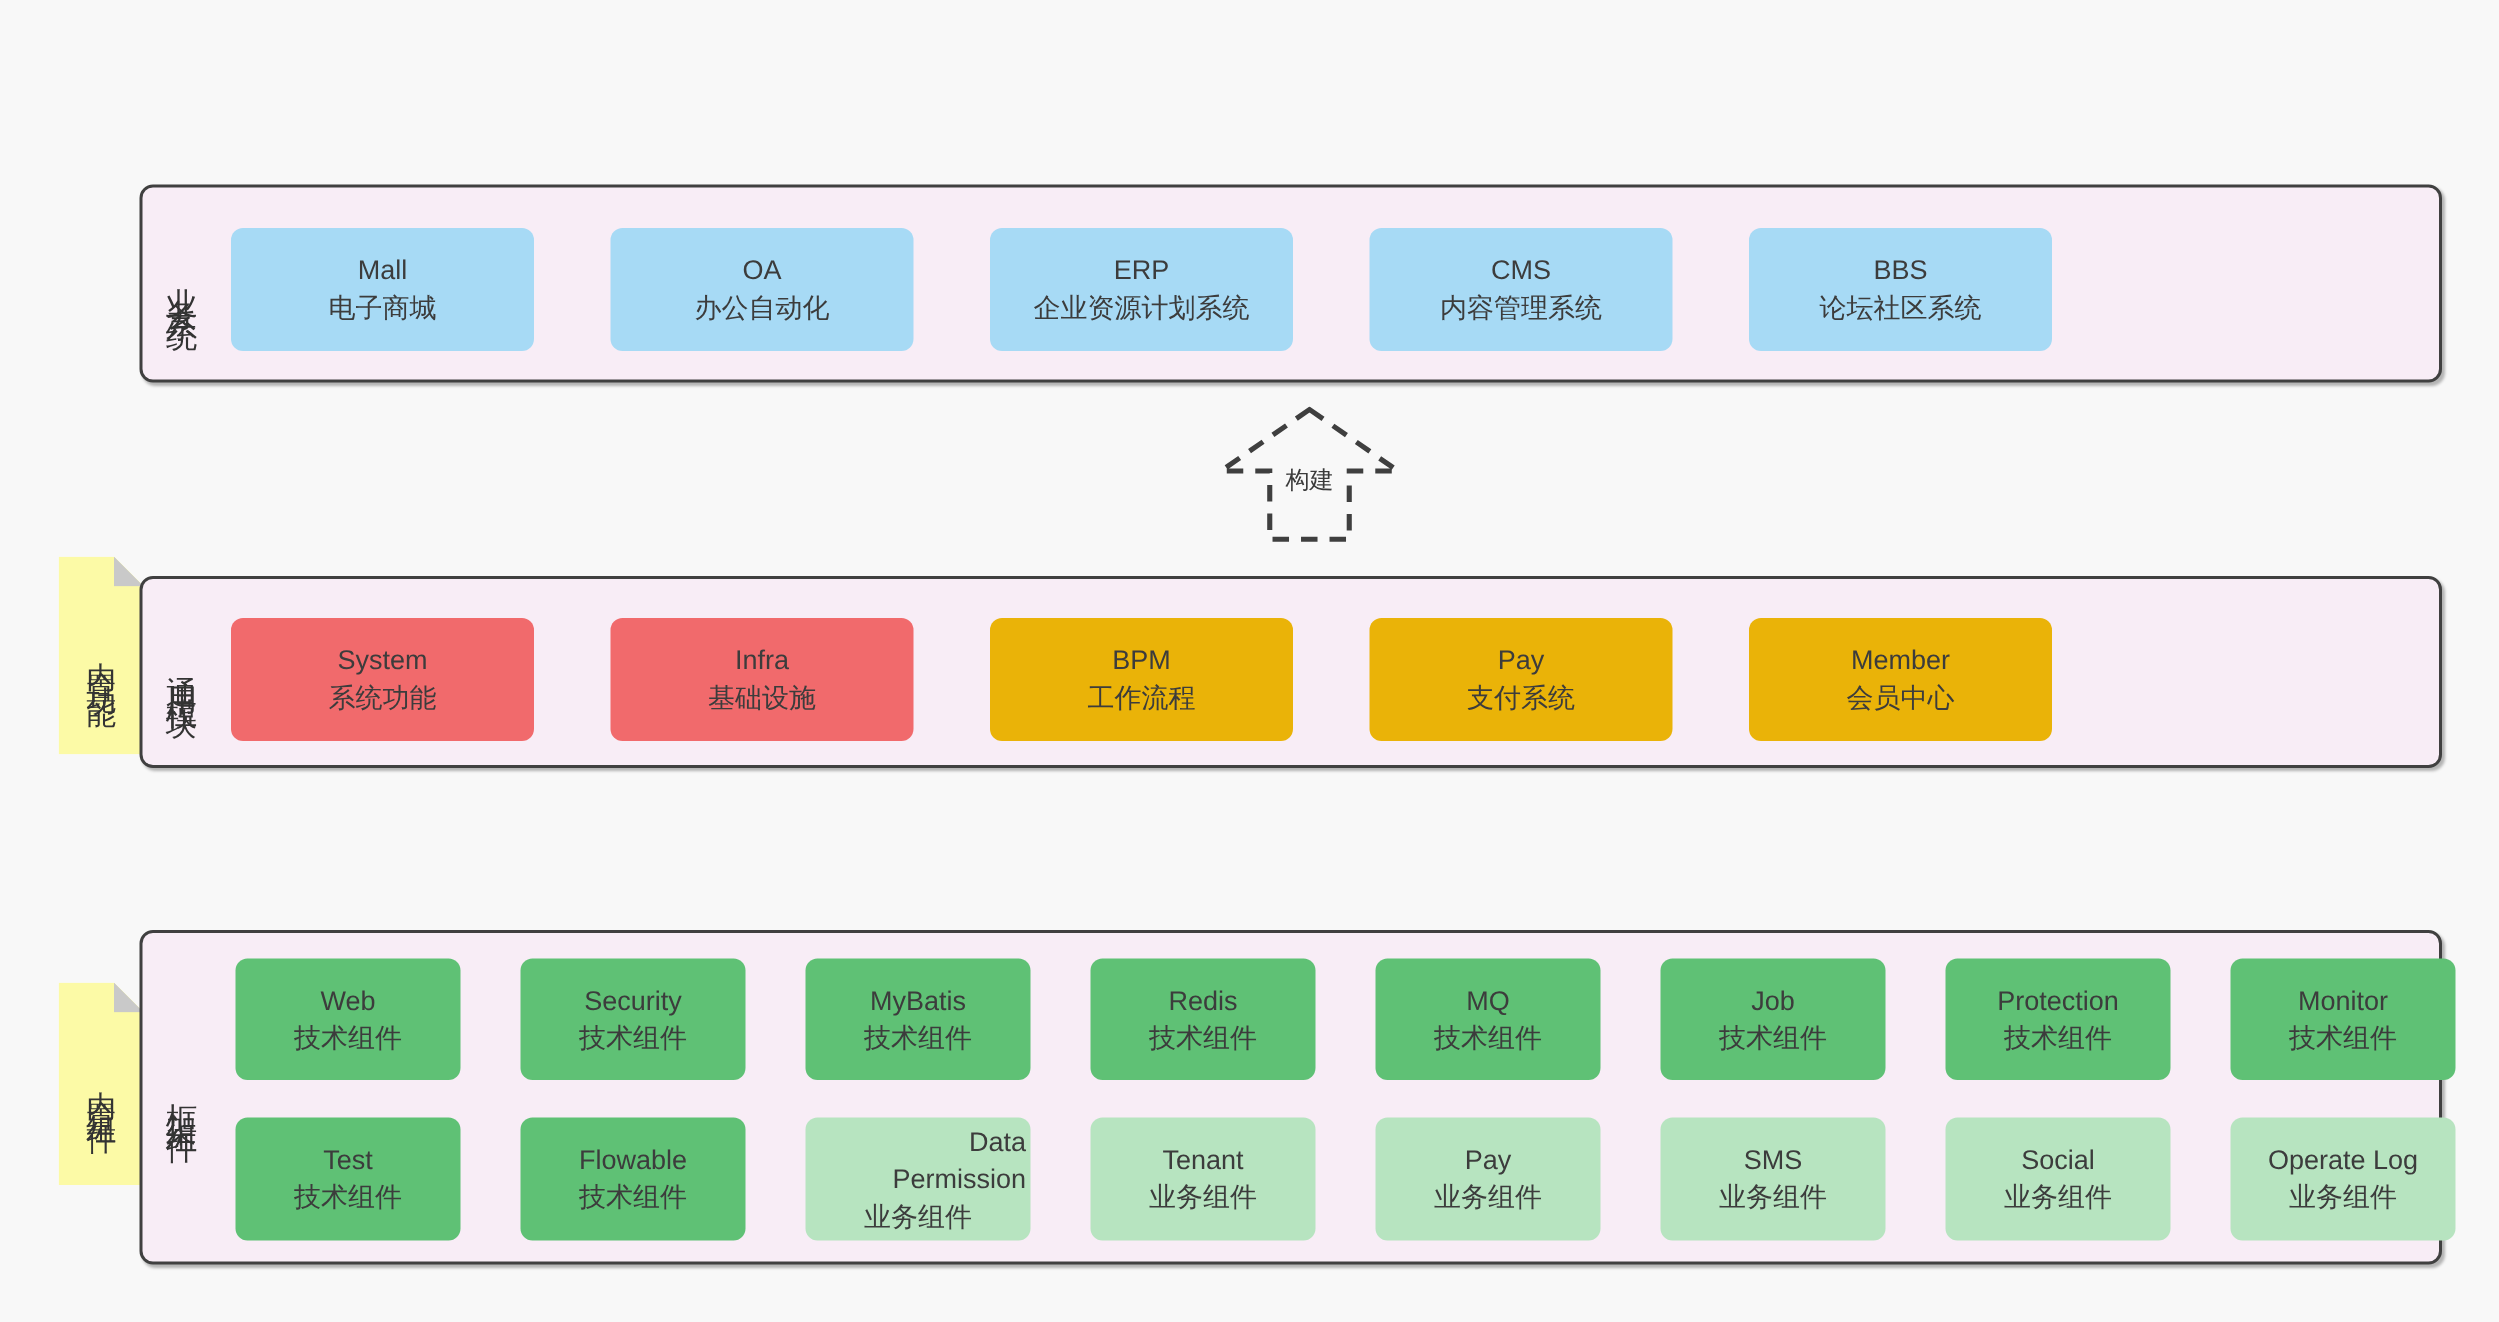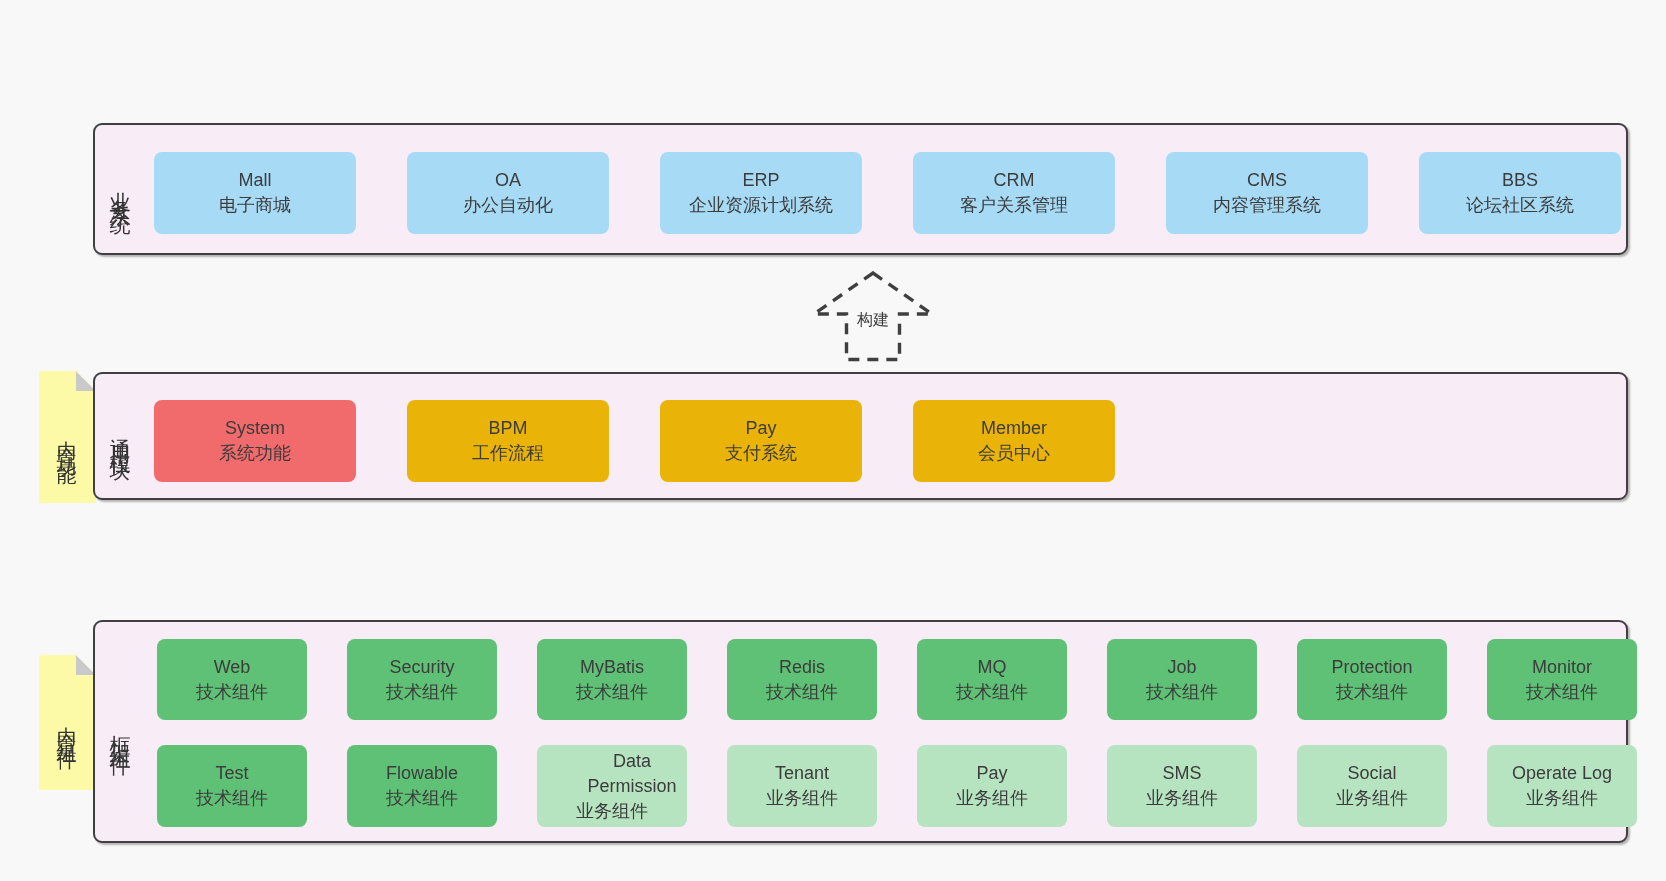--- a/index.html
+++ b/index.html
@@ -5,38 +5,38 @@
   html,body{margin:0;padding:0;background:#f8f8f8;}
   *{box-sizing:border-box;}
   body{font-family:"Liberation Sans","DejaVu Sans",sans-serif;color:#3a3a3a;}
   .canvas{position:relative;width:1666px;height:881px;background:#f8f8f8;overflow:hidden;}
 
   
   .layer{position:absolute;left:93px;width:1535px;background:#f8edf6;
          border:2px solid #404040;border-radius:9px;
          box-shadow:2px 2px 2px rgba(0,0,0,0.28);}
   .layer-business{top:123px;height:132px;}
-  .layer-modules{top:372px;height:128px;}
+  .layer-modules{top:384px;height:128px;}
   .layer-components{top:620px;height:223px;}
 
   .vlabel{position:absolute;left:11px;top:50%;transform:translateY(-50%);
           writing-mode:vertical-lr;text-orientation:upright;
           font-size:21px;letter-spacing:7px;color:#333;white-space:nowrap;}
 
   
   .boxrow{position:absolute;display:flex;}
   .row-wide{left:59px;gap:51px;}
   .row-narrow{left:62px;gap:40px;}
   .layer-business .boxrow{top:27px;}
   .layer-modules .boxrow{top:26px;}
   .layer-components .boxrow.r1{top:17px;}
   .layer-components .boxrow.r2{top:123px;}
 
   .box{display:flex;flex-direction:column;align-items:center;justify-content:center;
-       border-radius:8px;text-align:center;font-size:18px;line-height:25px;color:#3c3c3c;}
+       border-radius:8px;text-align:right;font-size:18px;line-height:25px;color:#3c3c3c;}
   .box-wide{width:202px;height:82px;}
   .box-narrow{width:150px;height:81px;}
   .r2 .box-narrow{height:82px;}
   .b-blue{background:#a7daf5;}
   .b-red{background:#f16a6c;}
   .b-pink{background:#eab308;}
   .b-green{background:#5fc175;}
   .b-lgreen{background:#b7e4c0;}
   .wrap .title{max-width:104px;margin-left:40px;}
   .box .title,.box .subtitle{white-space:pre-line;}
@@ -91,41 +91,41 @@
       </div>
       <div class="box box-wide b-blue">
         <div class="title">OA</div>
         <div class="subtitle">办公自动化</div>
       </div>
       <div class="box box-wide b-blue">
         <div class="title">ERP</div>
         <div class="subtitle">企业资源计划系统</div>
       </div>
       <div class="box box-wide b-blue">
-        <div class="title">CRM</div>
-        <div class="subtitle">客户关系管理</div>
-      </div>
-      <div class="box box-wide b-blue">
         <div class="title">CMS</div>
         <div class="subtitle">内容管理系统</div>
       </div>
       <div class="box box-wide b-blue">
         <div class="title">BBS</div>
         <div class="subtitle">论坛社区系统</div>
       </div>
     </div>
   </div>
 
   <div class="layer layer-modules">
     <div class="vlabel">通用模块</div>
     <div class="boxrow row-wide">
       <div class="box box-wide b-red">
         <div class="title">System</div>
         <div class="subtitle">系统功能</div>
       </div>
+      <div class="box box-wide b-red">
+        <div class="title">Infra</div>
+        <div class="subtitle">基础设施</div>
+      </div>
       <div class="box box-wide b-pink">
         <div class="title">BPM</div>
         <div class="subtitle">工作流程</div>
       </div>
       <div class="box box-wide b-pink">
         <div class="title">Pay</div>
         <div class="subtitle">支付系统</div>
       </div>
       <div class="box box-wide b-pink">
         <div class="title">Member</div>

